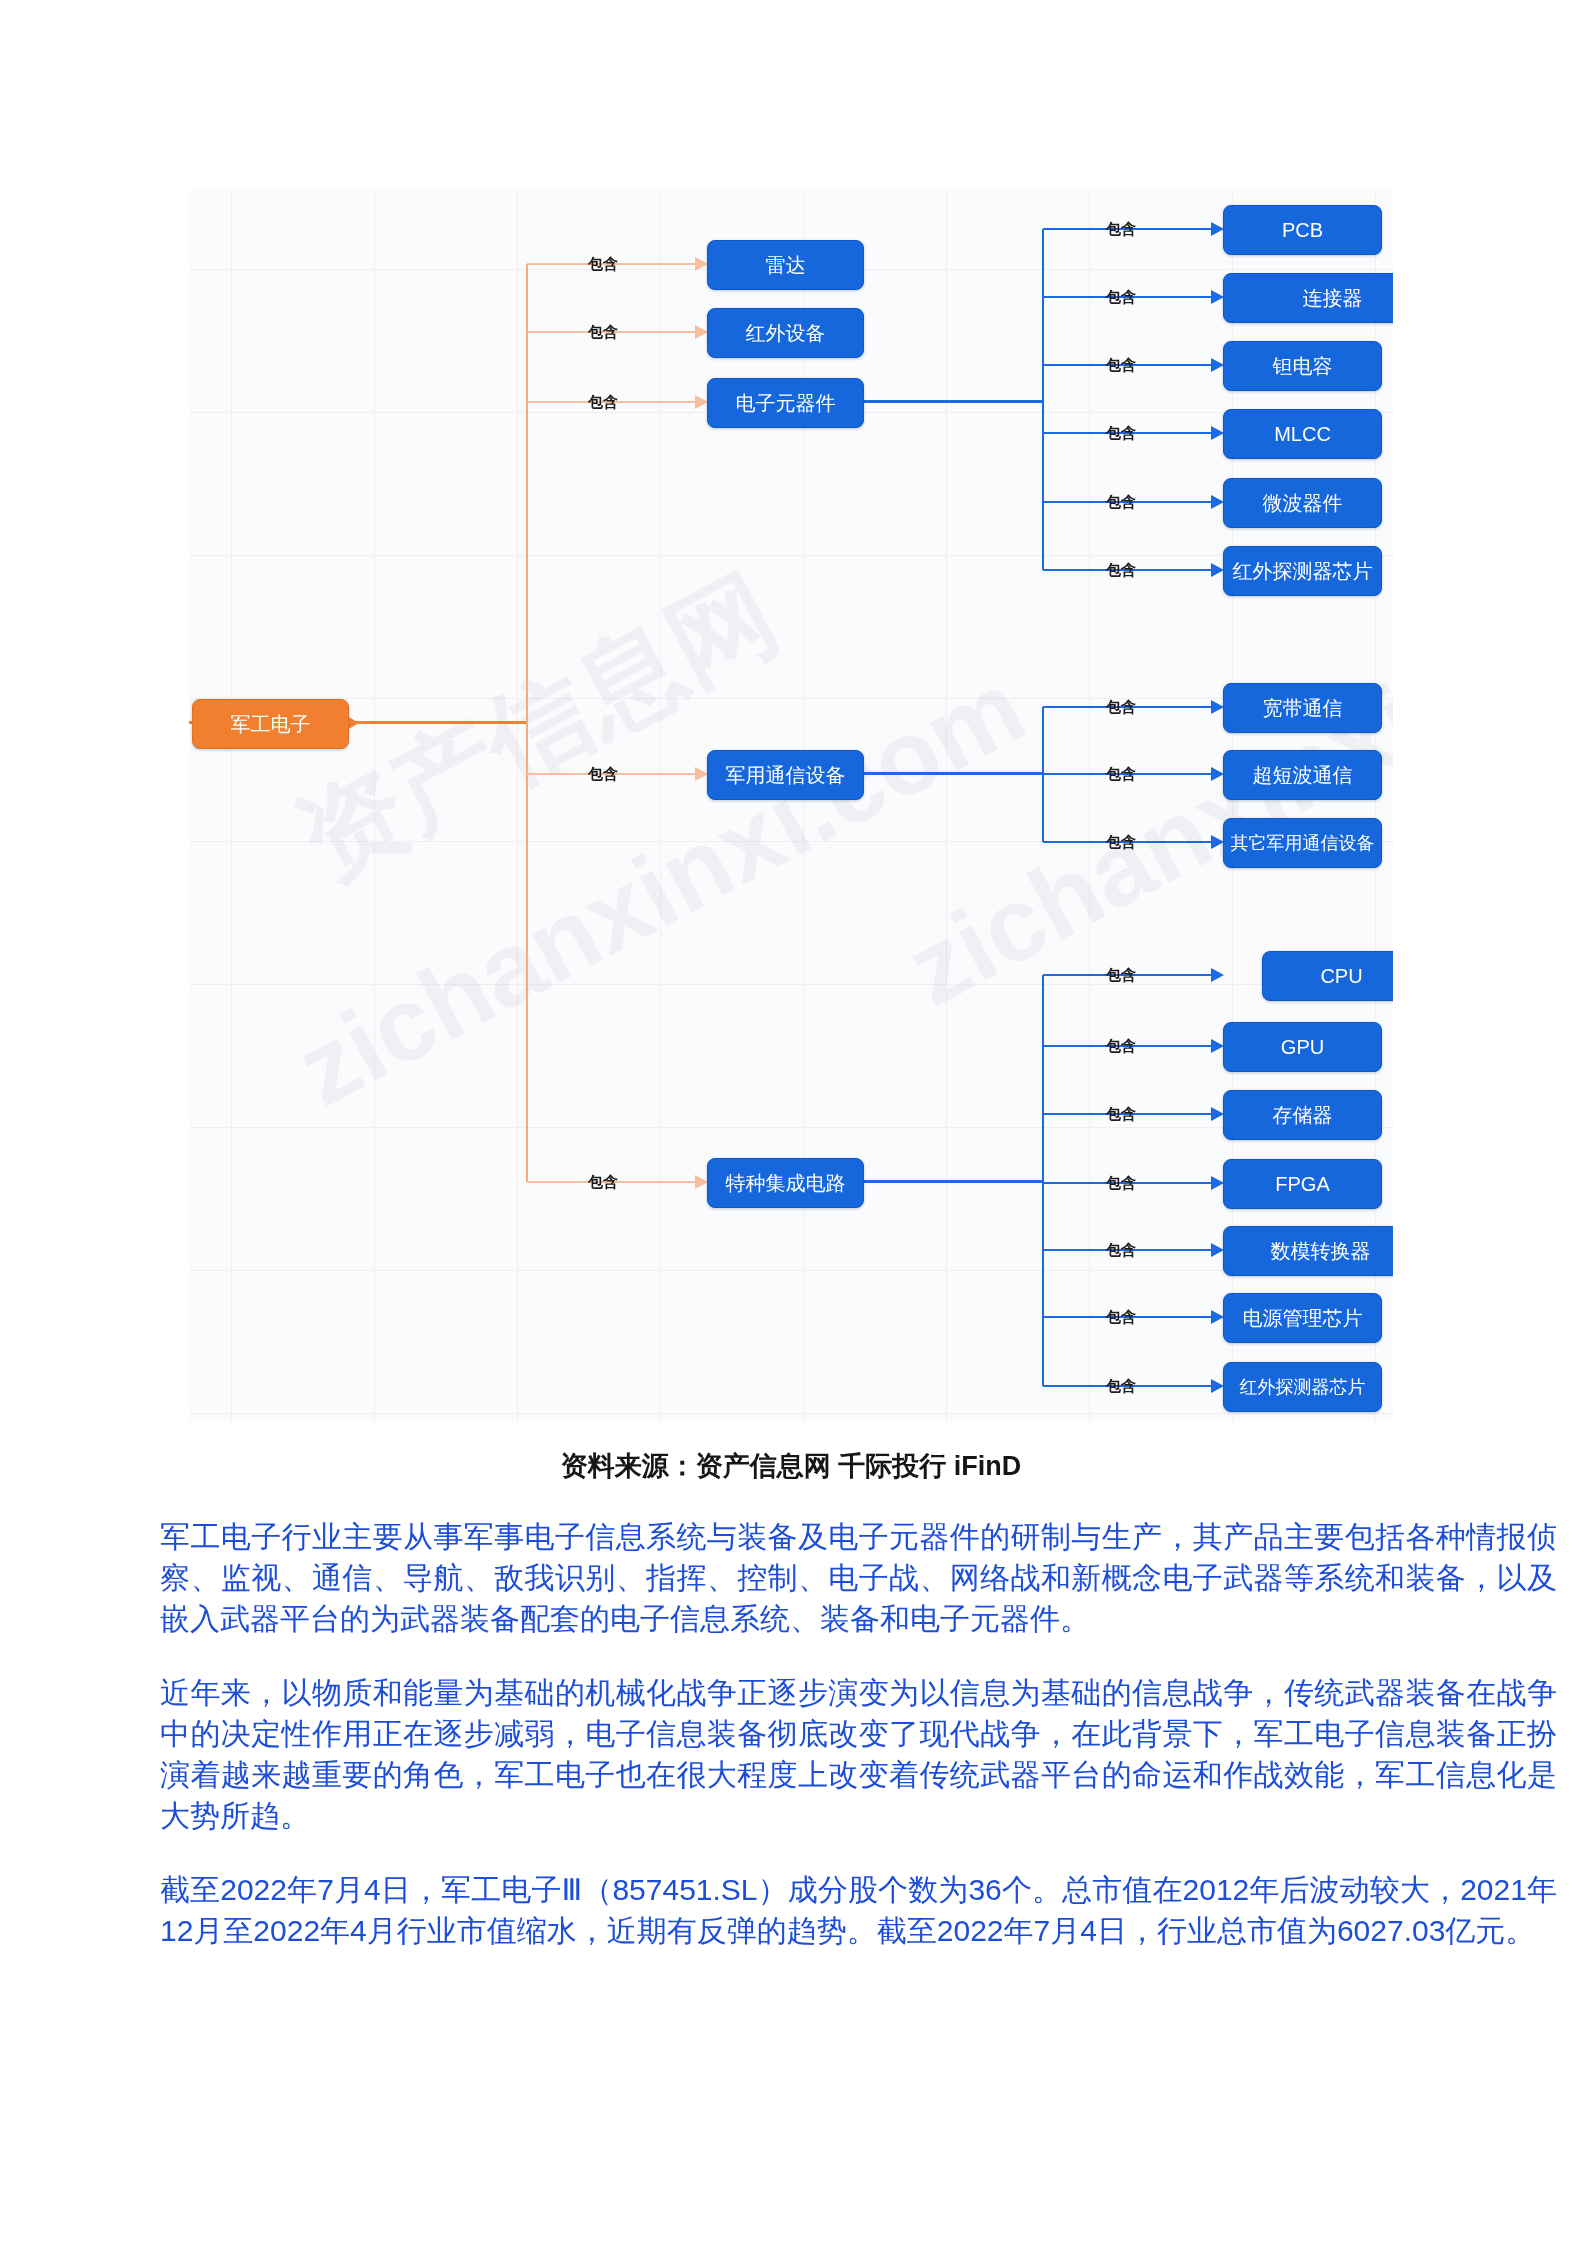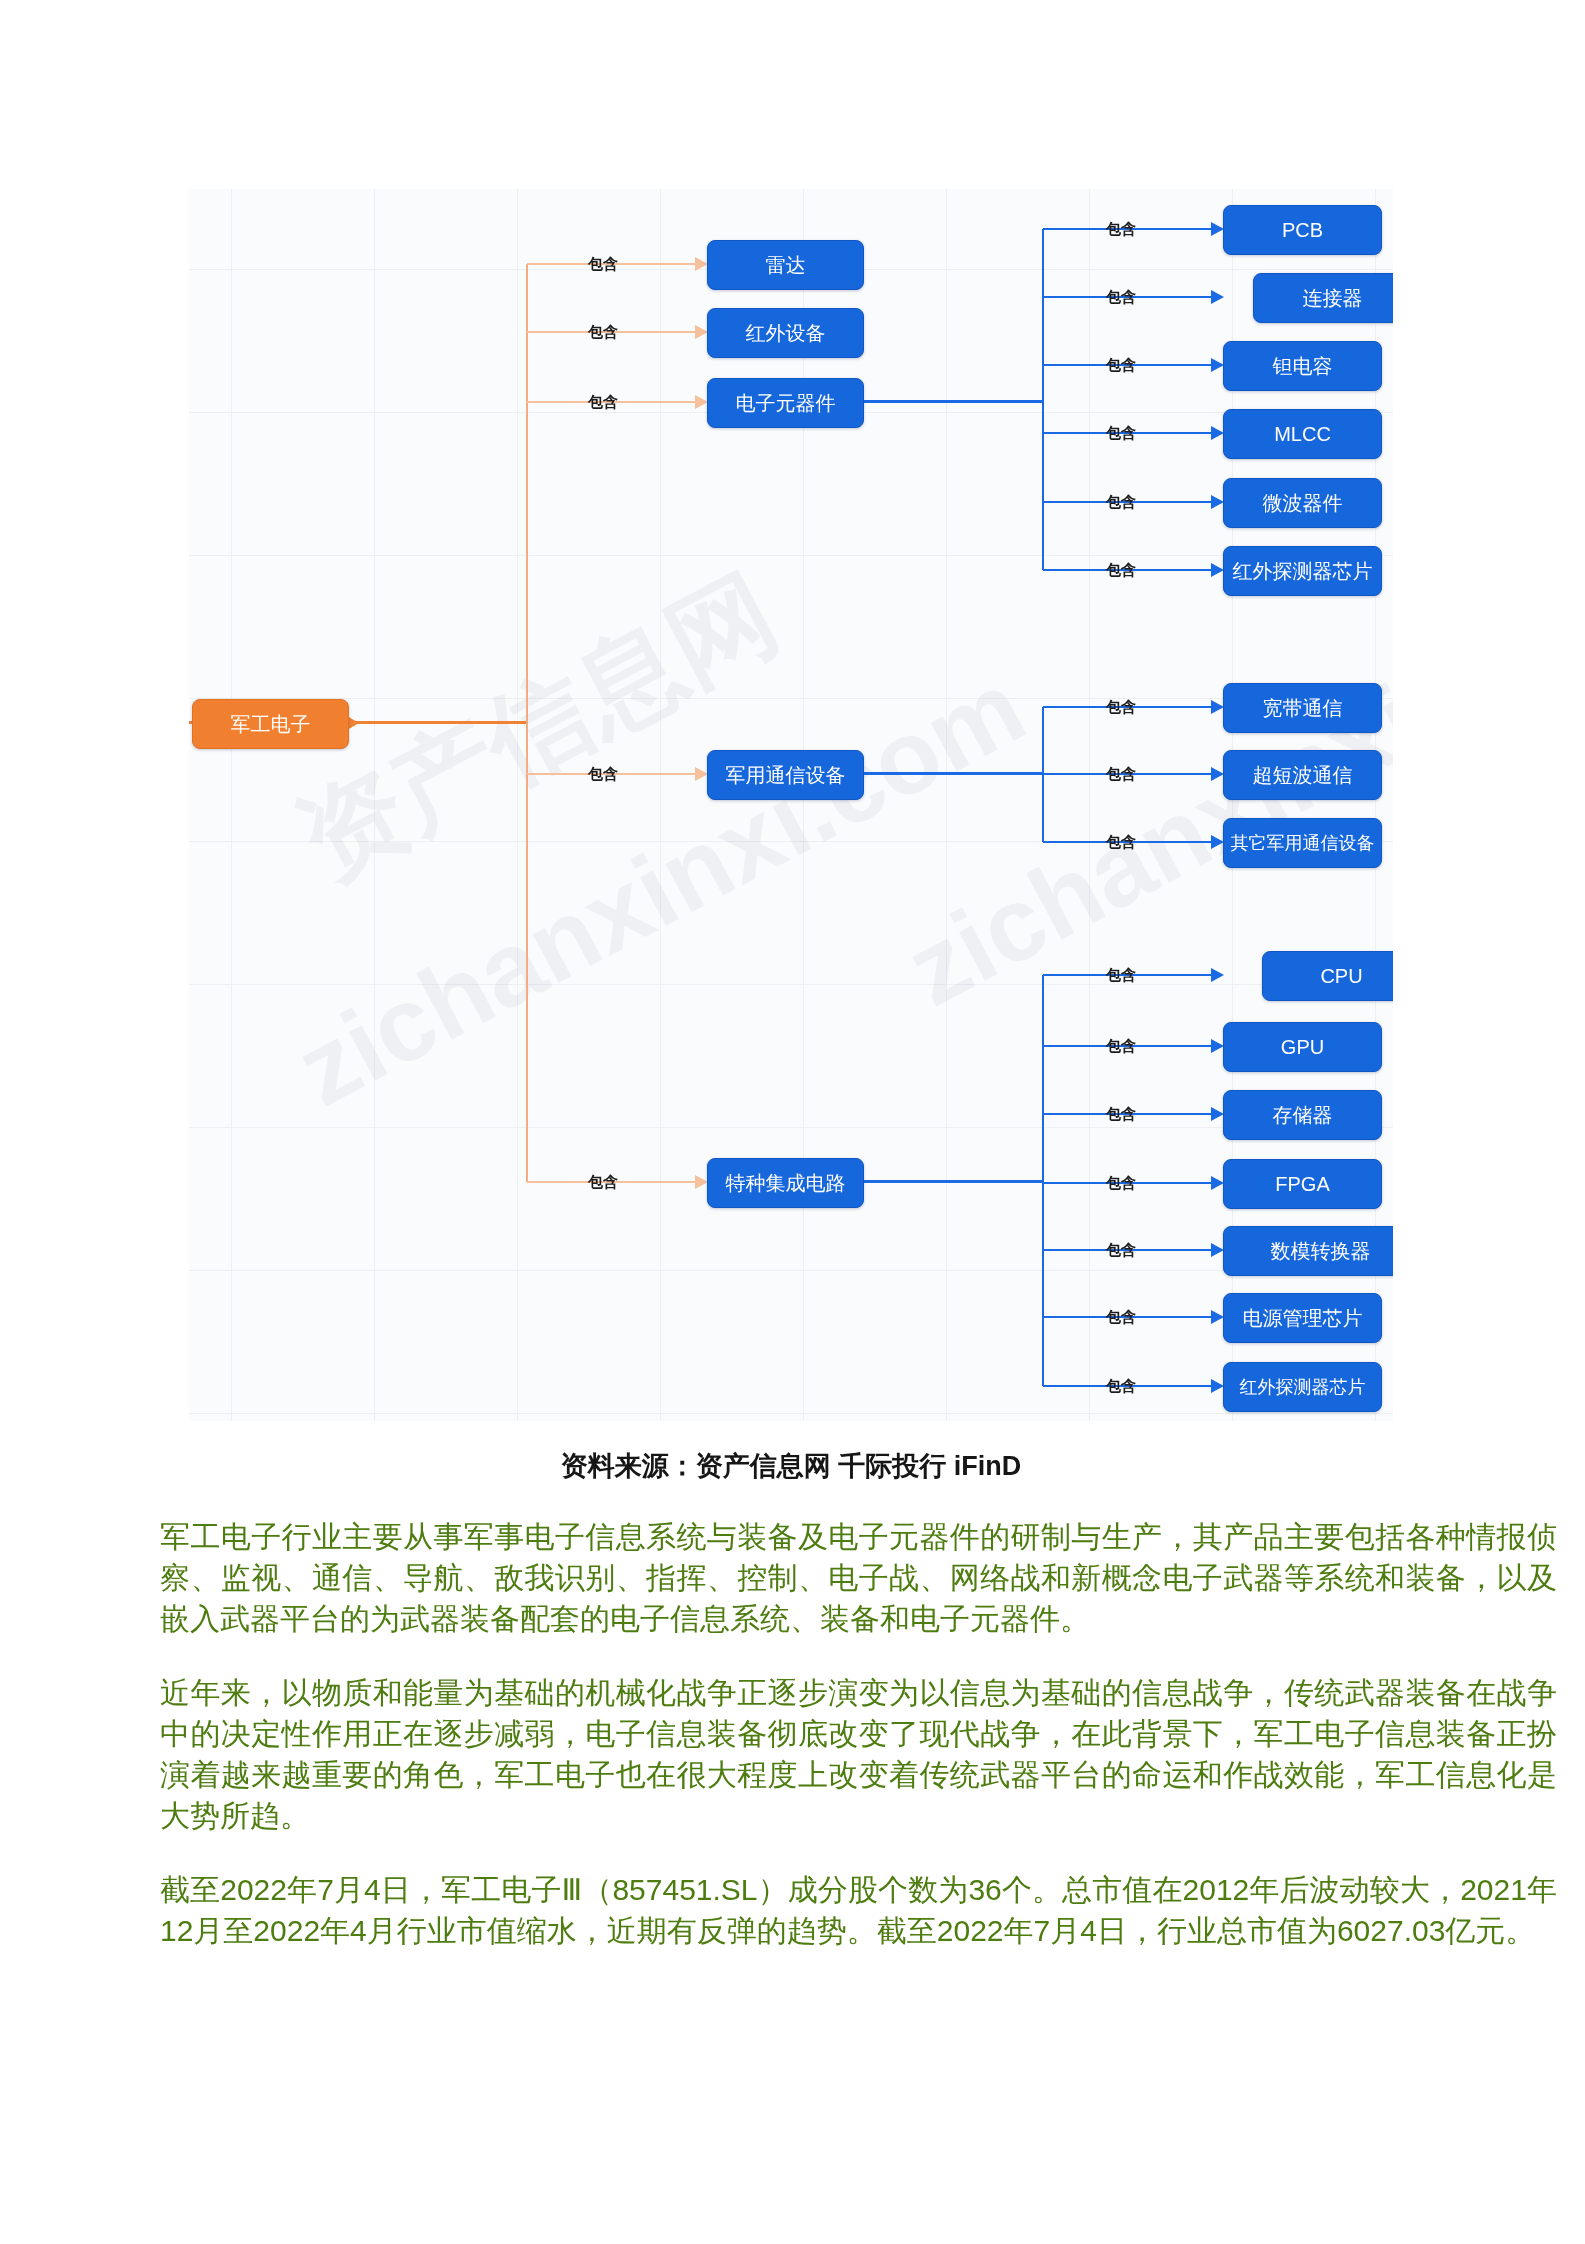--- a/index.html
+++ b/index.html
@@ -30,21 +30,21 @@
       border-radius:8px;color:#ffffff;font-weight:500;font-size:20px;white-space:nowrap;
       box-shadow:0 1px 3px rgba(20,40,90,0.25);}
   .node.small{font-size:18px;}
   .node.blue{background:#1666dc;border:1px solid #0f57c4;}
   .node.orange{background:#f0802f;border:1px solid #e2721f;}
 
   .caption{position:absolute;left:189px;top:1448px;width:1204px;text-align:center;
       font-size:27px;font-weight:600;color:#161616;}
 
   .bodytext{position:absolute;left:160px;top:1516px;width:1397px;}
-  .bodytext p{margin:0 0 33px 0;font-size:30px;line-height:41px;color:#4d7c0f;
+  .bodytext p{margin:0 0 33px 0;font-size:30px;line-height:41px;color:#1d4ed8;
       text-align:justify;font-weight:400;}
 </style>
 </head>
 <body>
 
 <div class="canvas" id="canvas">
     <div class="wm" style="left: 90px; top: 470px;">资产信息网</div>
     <div class="wm" style="left: 70px; top: 640px;">zichanxinxi.com</div>
     <div class="wm" style="left: 680px; top: 540px;">zichanxinxi.com</div>
     <div class="hl" style="left: -4px; top: 532px; width: 7px; height: 3px; background: rgb(240, 130, 54);"></div>
@@ -66,21 +66,21 @@
     <div class="node blue" style="left: 518px; top: 189px; width: 155px; height: 48px;">电子元器件</div>
     <div class="hl" style="left: 673px; top: 211px; width: 181px; height: 3px; background: rgb(26, 106, 230);"></div>
     <div class="vl" style="left: 853px; top: 40px; width: 2px; height: 341px; background: rgb(26, 106, 230);"></div>
     <div class="hl" style="left: 854px; top: 39px; width: 168px; height: 2px; background: rgb(26, 106, 230);"></div>
     <div class="arrow" style="left: 1022px; top: 33px; border-left: 13px solid rgb(26, 106, 230);"></div>
     <div class="edge-label" style="left: 932px; top: 40px;">包含</div>
     <div class="node blue" style="left: 1034px; top: 16px; width: 157px; height: 48px;">PCB</div>
     <div class="hl" style="left: 854px; top: 107px; width: 168px; height: 2px; background: rgb(26, 106, 230);"></div>
     <div class="arrow" style="left: 1022px; top: 101px; border-left: 13px solid rgb(26, 106, 230);"></div>
     <div class="edge-label" style="left: 932px; top: 108px;">包含</div>
-    <div class="node blue" style="left: 1064px; top: 84px; width: 157px; height: 48px;">连接器</div>
+    <div class="node blue" style="left: 1034px; top: 84px; width: 157px; height: 48px; padding-left: 30px;">连接器</div>
     <div class="hl" style="left: 854px; top: 175px; width: 168px; height: 2px; background: rgb(26, 106, 230);"></div>
     <div class="arrow" style="left: 1022px; top: 169px; border-left: 13px solid rgb(26, 106, 230);"></div>
     <div class="edge-label" style="left: 932px; top: 176px;">包含</div>
     <div class="node blue" style="left: 1034px; top: 152px; width: 157px; height: 48px;">钽电容</div>
     <div class="hl" style="left: 854px; top: 243px; width: 168px; height: 2px; background: rgb(26, 106, 230);"></div>
     <div class="arrow" style="left: 1022px; top: 237px; border-left: 13px solid rgb(26, 106, 230);"></div>
     <div class="edge-label" style="left: 932px; top: 244px;">包含</div>
     <div class="node blue" style="left: 1034px; top: 220px; width: 157px; height: 48px;">MLCC</div>
     <div class="hl" style="left: 854px; top: 312px; width: 168px; height: 2px; background: rgb(26, 106, 230);"></div>
     <div class="arrow" style="left: 1022px; top: 306px; border-left: 13px solid rgb(26, 106, 230);"></div>

